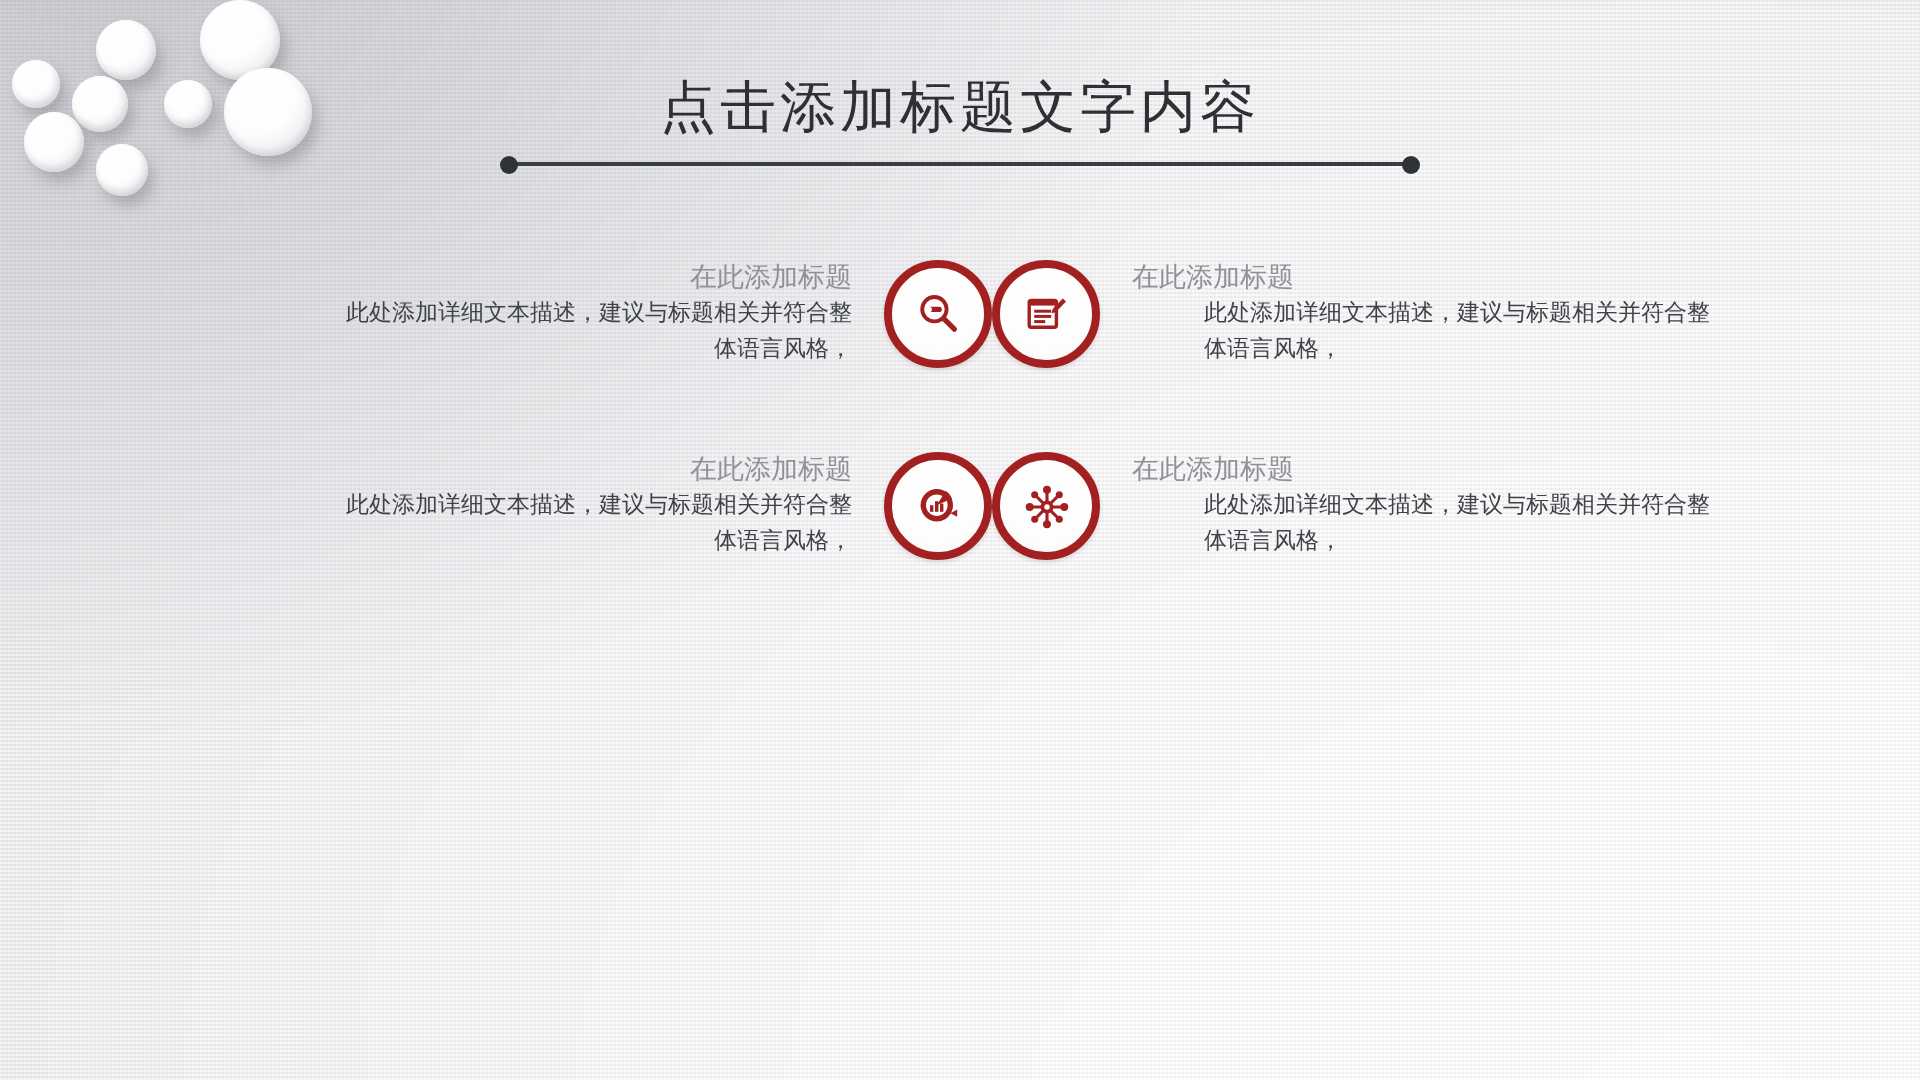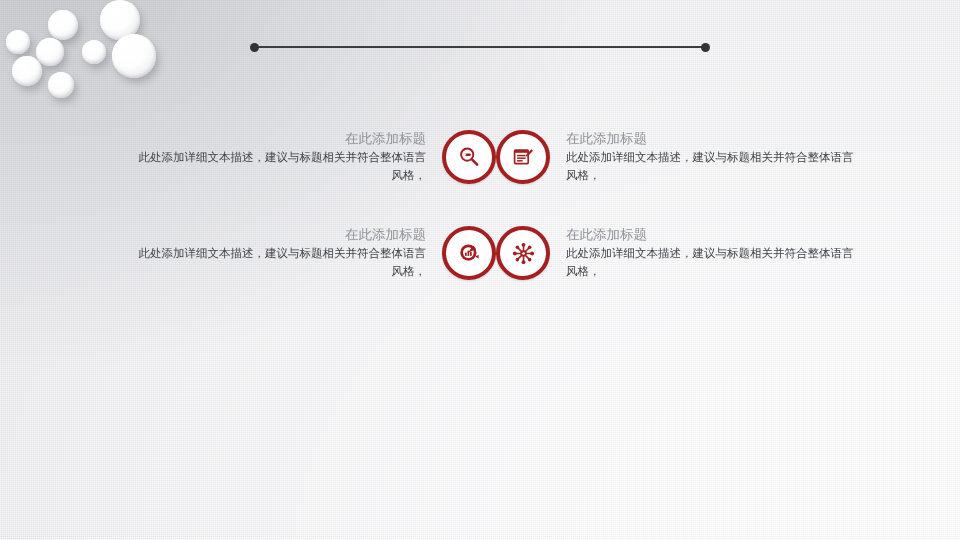--- a/index.html
+++ b/index.html
@@ -120,20 +120,21 @@
     font-size: 13.5px;
     color: #8f9197;
     line-height: 1.45;
     margin-bottom: 1px;
     white-space: nowrap;
   }
   .item-body {
     font-size: 11.5px;
     color: #3f4247;
     line-height: 1.55;
+    margin-left: 36px;
   }
 
   .icon-circle {
     flex: 0 0 auto;
     width: 46px;
     height: 46px;
     border-radius: 50%;
     border: 4px solid #A32020;
     background: radial-gradient(circle at 50% 42%, #ffffff 0%, #fdfdfd 62%, #f4f4f5 100%);
     display: flex;
@@ -216,20 +217,21 @@
     <div class="disc" style="left:48px;top:10px;width:30px;height:30px;"></div>
     <div class="disc" style="left:100px;top:0px;width:40px;height:40px;"></div>
     <div class="disc" style="left:36px;top:38px;width:28px;height:28px;"></div>
     <div class="disc" style="left:12px;top:56px;width:30px;height:30px;"></div>
     <div class="disc" style="left:82px;top:40px;width:24px;height:24px;"></div>
     <div class="disc" style="left:112px;top:34px;width:44px;height:44px;"></div>
     <div class="disc" style="left:48px;top:72px;width:26px;height:26px;"></div>
   </div>
 
   <div id="title-block">
+    <div id="title-text">点击添加标题文字内容</div>
     <div id="title-rule">
       <div class="bar"></div>
       <div class="dot left"></div>
       <div class="dot right"></div>
     </div>
   </div>
 
   <div class="row" id="row-1">
 
     <div class="cell left">

